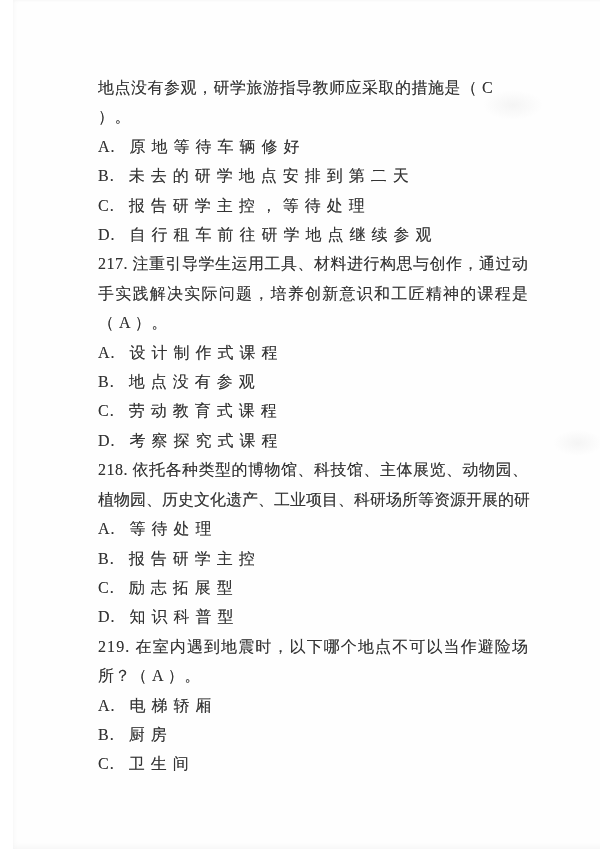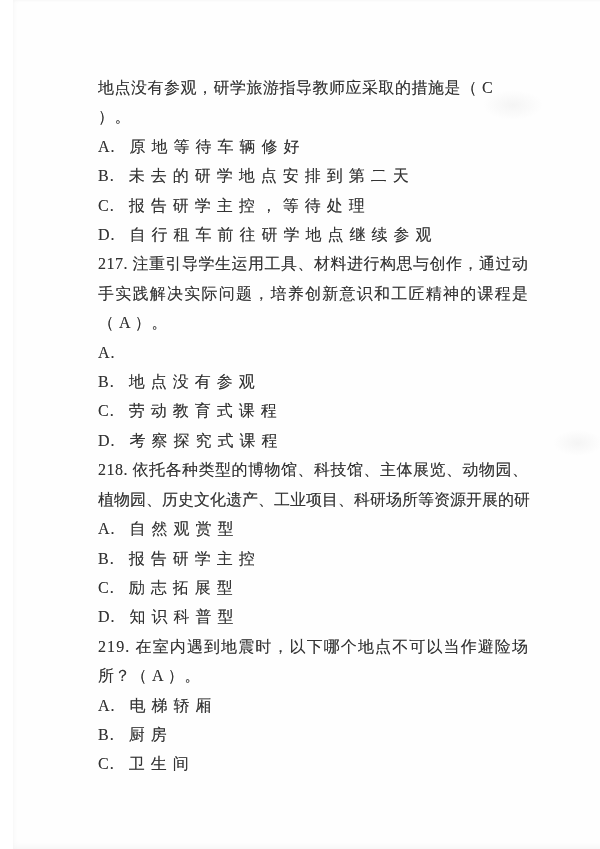--- a/index.html
+++ b/index.html
@@ -70,41 +70,42 @@
         <span class="opt-text">自行租车前往研学地点继续参观</span>
       </div>
     </div>
 
     <div class="question-block">
       <div class="line fill flexfill"><span>2</span><span>1</span><span>7</span><span>.</span><span> </span><span>注</span><span>重</span><span>引</span><span>导</span><span>学</span><span>生</span><span>运</span><span>用</span><span>工</span><span>具</span><span>、</span><span>材</span><span>料</span><span>进</span><span>行</span><span>构</span><span>思</span><span>与</span><span>创</span><span>作</span><span>，</span><span>通</span><span>过</span><span>动</span></div>
       <div class="line fill flexfill"><span>手</span><span>实</span><span>践</span><span>解</span><span>决</span><span>实</span><span>际</span><span>问</span><span>题</span><span>，</span><span>培</span><span>养</span><span>创</span><span>新</span><span>意</span><span>识</span><span>和</span><span>工</span><span>匠</span><span>精</span><span>神</span><span>的</span><span>课</span><span>程</span><span>是</span></div>
       <div class="line stem-rest">（ A ）。</div>
       <div class="line option">
         <span class="opt-label">A.</span>
+        <span class="opt-text">设计制作式课程</span>
       </div>
       <div class="line option">
         <span class="opt-label">B.</span>
         <span class="opt-text">地点没有参观</span>
       </div>
       <div class="line option">
         <span class="opt-label">C.</span>
         <span class="opt-text">劳动教育式课程</span>
       </div>
       <div class="line option">
         <span class="opt-label">D.</span>
         <span class="opt-text">考察探究式课程</span>
       </div>
     </div>
 
     <div class="question-block">
       <div class="line fill flexfill"><span>2</span><span>1</span><span>8</span><span>.</span><span> </span><span>依</span><span>托</span><span>各</span><span>种</span><span>类</span><span>型</span><span>的</span><span>博</span><span>物</span><span>馆</span><span>、</span><span>科</span><span>技</span><span>馆</span><span>、</span><span>主</span><span>体</span><span>展</span><span>览</span><span>、</span><span>动</span><span>物</span><span>园</span><span>、</span></div>
       <div class="line fill flexfill"><span>植</span><span>物</span><span>园</span><span>、</span><span>历</span><span>史</span><span>文</span><span>化</span><span>遗</span><span>产</span><span>、</span><span>工</span><span>业</span><span>项</span><span>目</span><span>、</span><span>科</span><span>研</span><span>场</span><span>所</span><span>等</span><span>资</span><span>源</span><span>开</span><span>展</span><span>的</span><span>研</span></div>
       <div class="line option">
         <span class="opt-label">A.</span>
-        <span class="opt-text">自然观赏型</span>
+        <span class="opt-text">等待处理</span>
       </div>
       <div class="line option">
         <span class="opt-label">B.</span>
         <span class="opt-text">报告研学主控</span>
       </div>
       <div class="line option">
         <span class="opt-label">C.</span>
         <span class="opt-text">励志拓展型</span>
       </div>
       <div class="line option">

